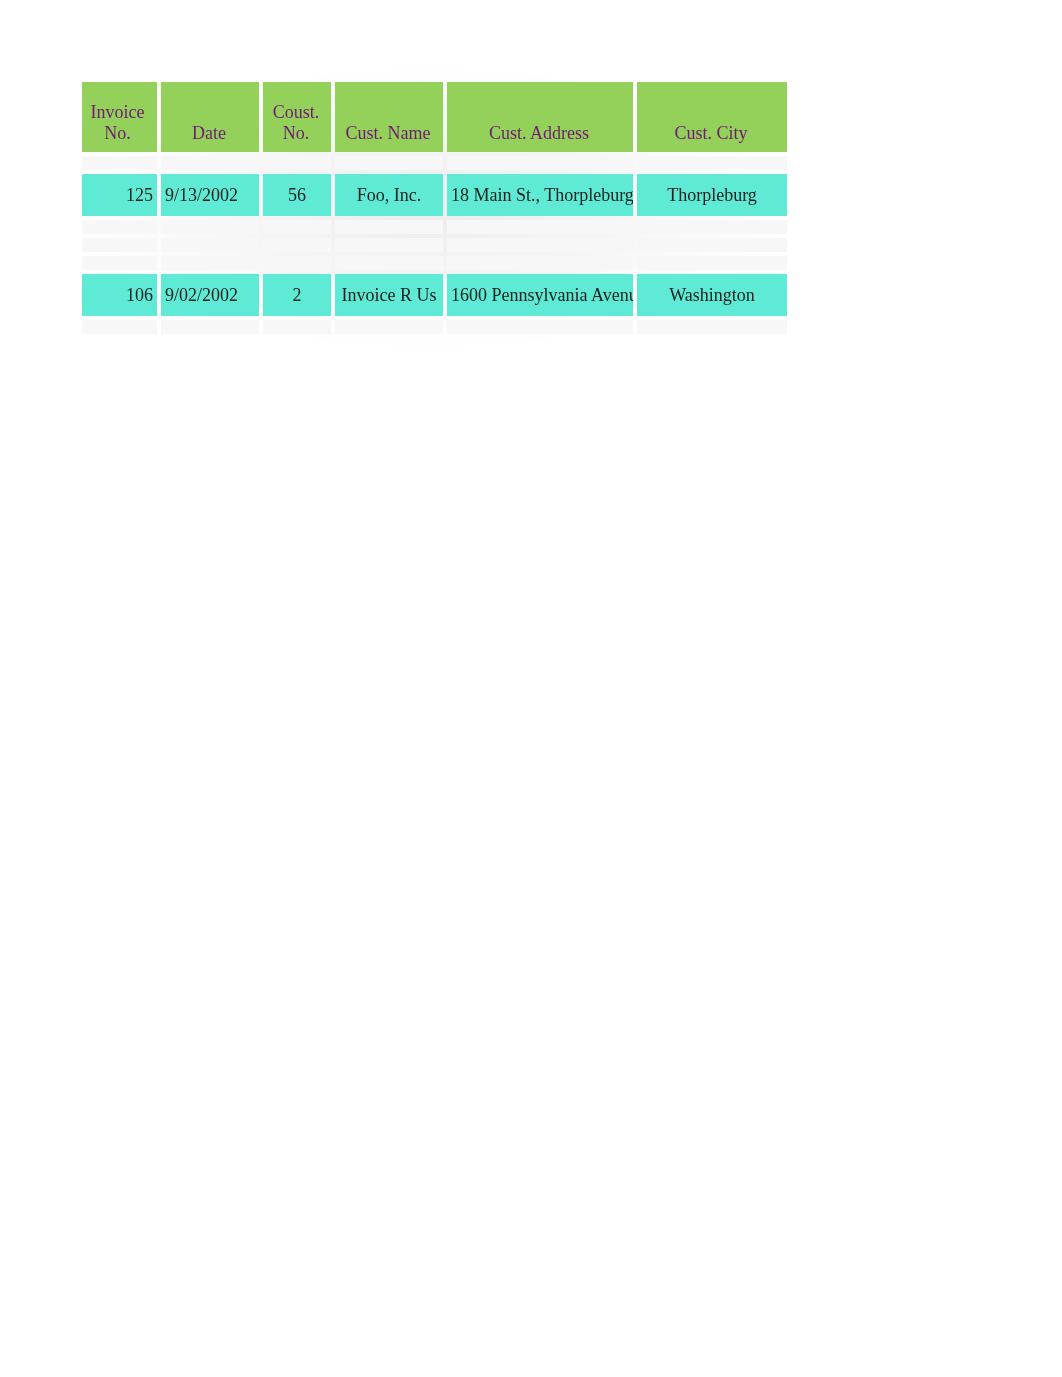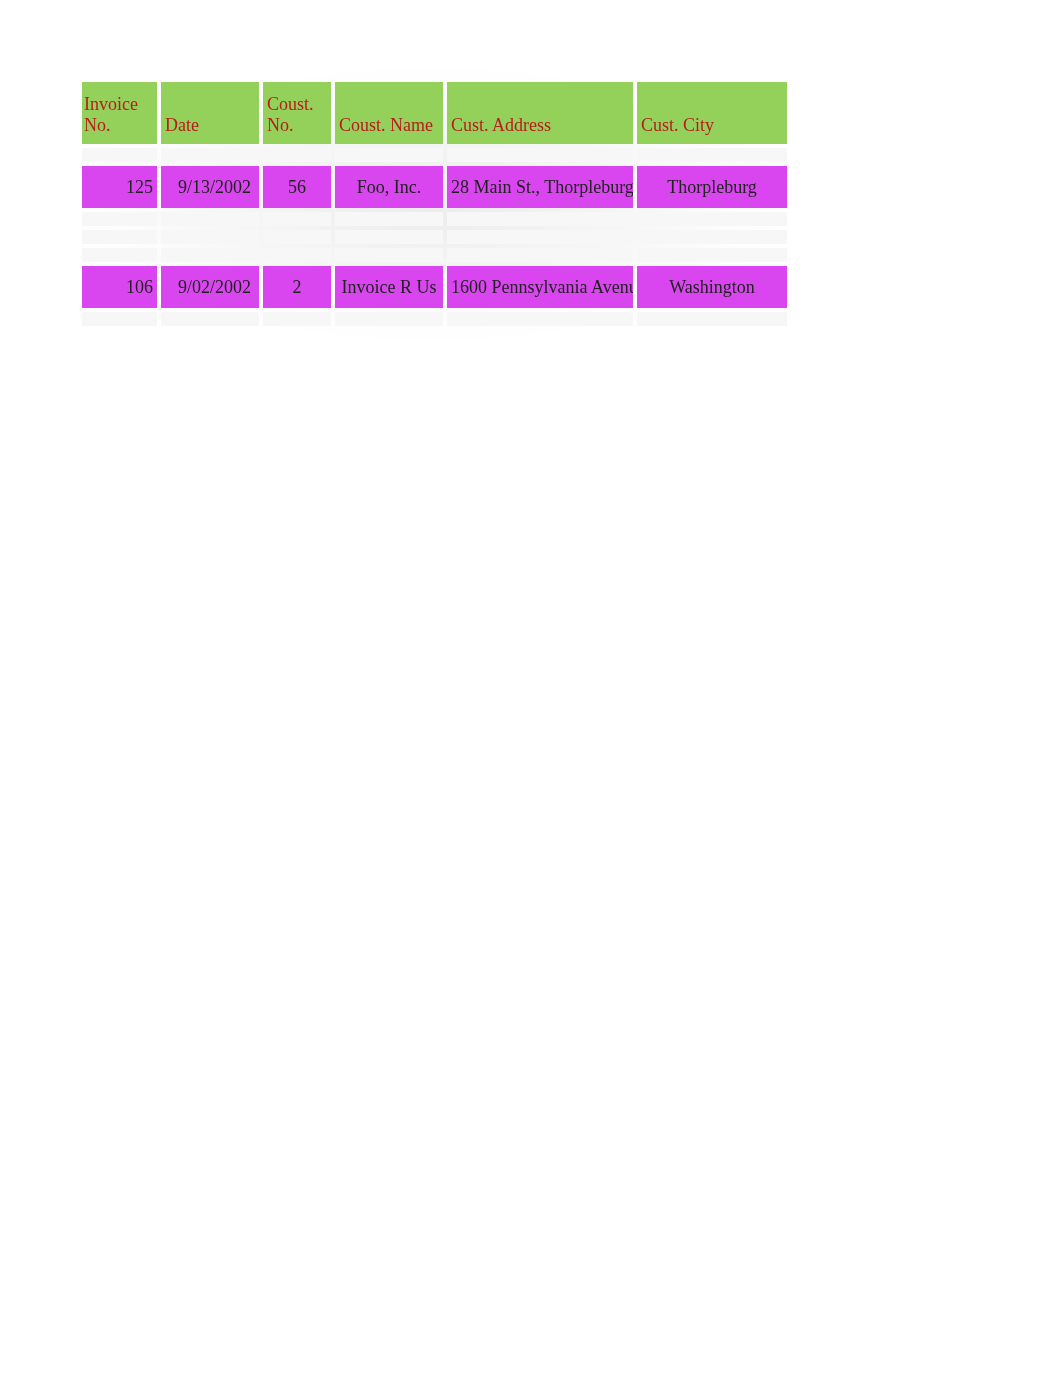--- a/index.html
+++ b/index.html
@@ -29,31 +29,31 @@
       filter: blur(12px);
     }
     table {
       border-collapse: separate;
       border-spacing: 4px;
       width: 100%;
       table-layout: fixed;
     }
     th {
       background: #93d15a;
-      color: #b91c1c;
+      color: #701a75;
       font-weight: normal;
-      text-align: left;
-      padding: 12px 6px 8px 4px;
+      text-align: center;
+      padding: 20px 6px 8px 4px;
       font-size: 18px;
       vertical-align: bottom;
       height: 56px;
       white-space: normal;
     }
     td {
-      background: #d946ef;
+      background: #5eead4;
       color: #222;
       font-size: 18px;
       padding: 2px 4px;
       vertical-align: middle;
       white-space: nowrap;
       overflow: hidden;
     }
     tr.empty td {
       height: 14px;
       background: #f7f7f7;
@@ -61,21 +61,21 @@
     tr.data td {
       height: 42px;
     }
     .col-invoice { width: 75px; }
     .col-date { width: 98px; }
     .col-custno { width: 68px; }
     .col-name { width: 108px; }
     .col-addr { width: 186px; }
     .col-city { width: 150px; }
     td.num-right { text-align: right; }
-    td.date-right { text-align: right; padding-right: 8px; }
+    td.date-right { text-align: left; padding-right: 8px; }
     td.custno-right { text-align: center; }
     td.text-left { text-align: center; }
     th.col-invoice { padding-left: 2px; }
   </style>
 </head>
 <body>
 
 <div class="table-container">
   <div class="table-shadow"></div>
   <table>
@@ -85,40 +85,40 @@
       <col class="col-custno">
       <col class="col-name">
       <col class="col-addr">
       <col class="col-city">
     </colgroup>
     <thead>
       <tr>
         <th class="col-invoice">Invoice No.</th>
         <th>Date</th>
         <th>Coust. No.</th>
-        <th>Coust. Name</th>
+        <th>Cust. Name</th>
         <th>Cust. Address</th>
         <th>Cust. City</th>
       </tr>
     </thead>
     <tbody>
       <tr class="empty">
         <td></td>
         <td></td>
         <td></td>
         <td></td>
         <td></td>
         <td></td>
       </tr>
       <tr class="data">
         <td class="num-right">125</td>
         <td class="date-right">9/13/2002</td>
         <td class="custno-right">56</td>
         <td class="text-left">Foo, Inc.</td>
-        <td class="text-left">28 Main St., Thorpleburg</td>
+        <td class="text-left">18 Main St., Thorpleburg</td>
         <td class="text-left">Thorpleburg</td>
       </tr>
       <tr class="empty">
         <td></td>
         <td></td>
         <td></td>
         <td></td>
         <td></td>
         <td></td>
       </tr>

